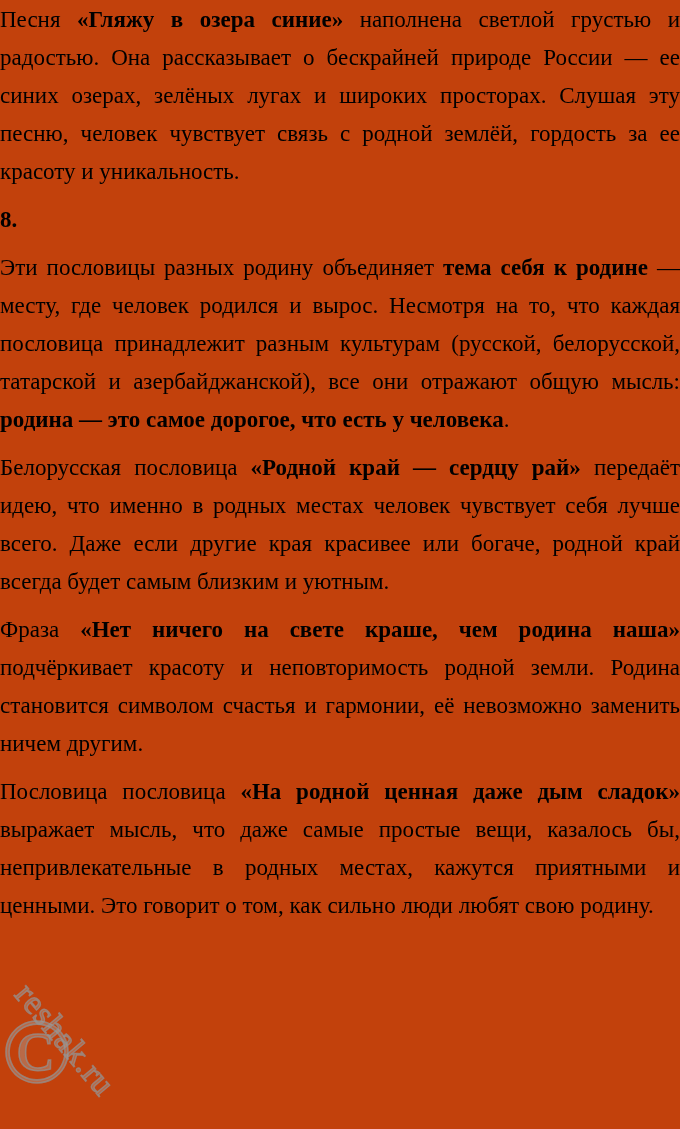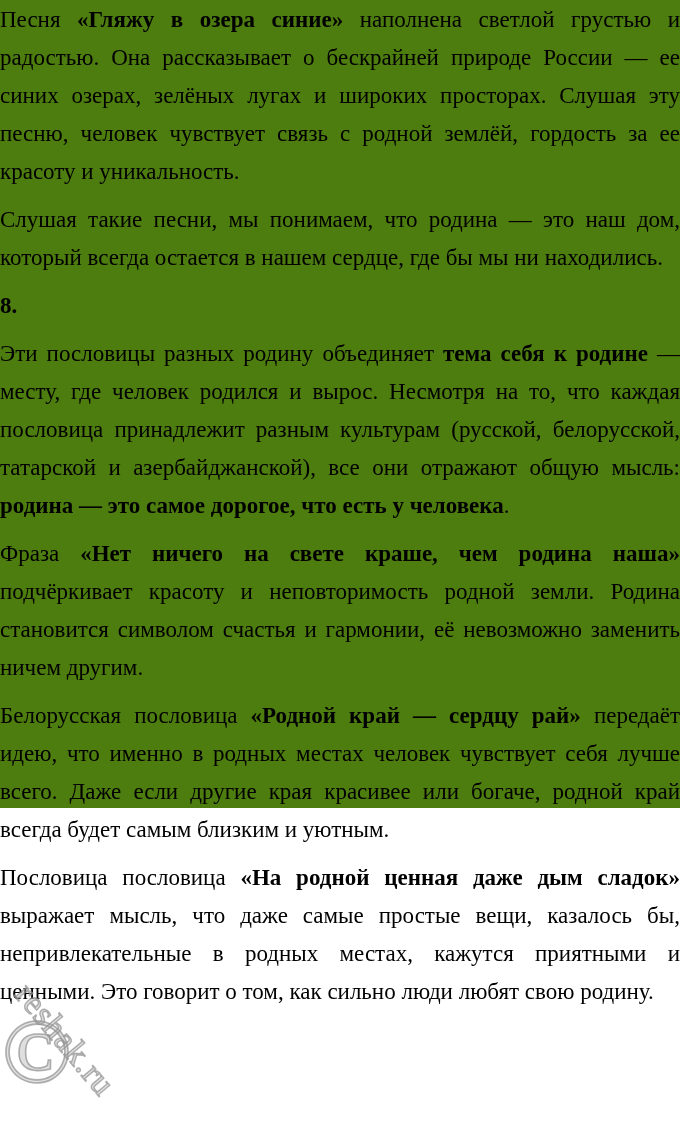--- a/index.html
+++ b/index.html
@@ -9,22 +9,22 @@
   }
   body {
     width: 680px;
     height: 1129px;
     overflow: hidden;
     position: relative;
   }
   .page {
     position: relative;
     width: 680px;
-    height: 808px;
-    background: #4d7c0f;
+    height: 1129px;
+    background: #c2410c;
   }
   .doc {
     position: relative;
     width: 680px;
     padding-top: 1px;
     font-family: "Liberation Serif", serif;
     font-size: 23px;
     line-height: 38px;
     color: #000000;
     text-align: justify;
@@ -76,25 +76,24 @@
     white-space: nowrap;
   }
 </style>
 </head>
 <body>
 
 <div class="page">
 
   <div class="doc" style="color: rgb(0, 0, 0);">
       <p class="para"><span>Песня </span><strong>«Гляжу в озера синие»</strong><span> наполнена светлой грустью и радостью. Она рассказывает о бескрайней природе России — ее синих озерах, зелёных лугах и широких просторах. Слушая эту песню, человек чувствует связь с родной землёй, гордость за ее красоту и уникальность.</span></p>
-      <p class="para"><span>Слушая такие песни, мы понимаем, что родина — это наш дом, который всегда остается в нашем сердце, где бы мы ни находились.</span></p>
       <p class="para heading"><strong>8.</strong></p>
       <p class="para"><span>Эти пословицы разных родину объединяет </span><strong>тема себя к родине</strong><span> — месту, где человек родился и вырос. Несмотря на то, что каждая пословица принадлежит разным культурам (русской, белорусской, татарской и азербайджанской), все они отражают общую мысль: </span><strong>родина — это самое дорогое, что есть у человека</strong><span>.</span></p>
+      <p class="para"><span>Белорусская пословица </span><strong>«Родной край — сердцу рай»</strong><span> передаёт идею, что именно в родных местах человек чувствует себя лучше всего. Даже если другие края красивее или богаче, родной край всегда будет самым близким и уютным.</span></p>
       <p class="para"><span>Фраза </span><strong>«Нет ничего на свете краше, чем родина наша»</strong><span> подчёркивает красоту и неповторимость родной земли. Родина становится символом счастья и гармонии, её невозможно заменить ничем другим.</span></p>
-      <p class="para"><span>Белорусская пословица </span><strong>«Родной край — сердцу рай»</strong><span> передаёт идею, что именно в родных местах человек чувствует себя лучше всего. Даже если другие края красивее или богаче, родной край всегда будет самым близким и уютным.</span></p>
       <p class="para"><span>Пословица пословица </span><strong>«На родной ценная даже дым сладок»</strong><span> выражает мысль, что даже самые простые вещи, казалось бы, непривлекательные в родных местах, кажутся приятными и ценными. Это говорит о том, как сильно люди любят свою родину.</span></p>
     </div>
 
   <div class="watermark">
     <div class="wm-copy">©</div>
     <div class="wm-text">reshak.ru</div>
   </div>
 
 </div>
 

